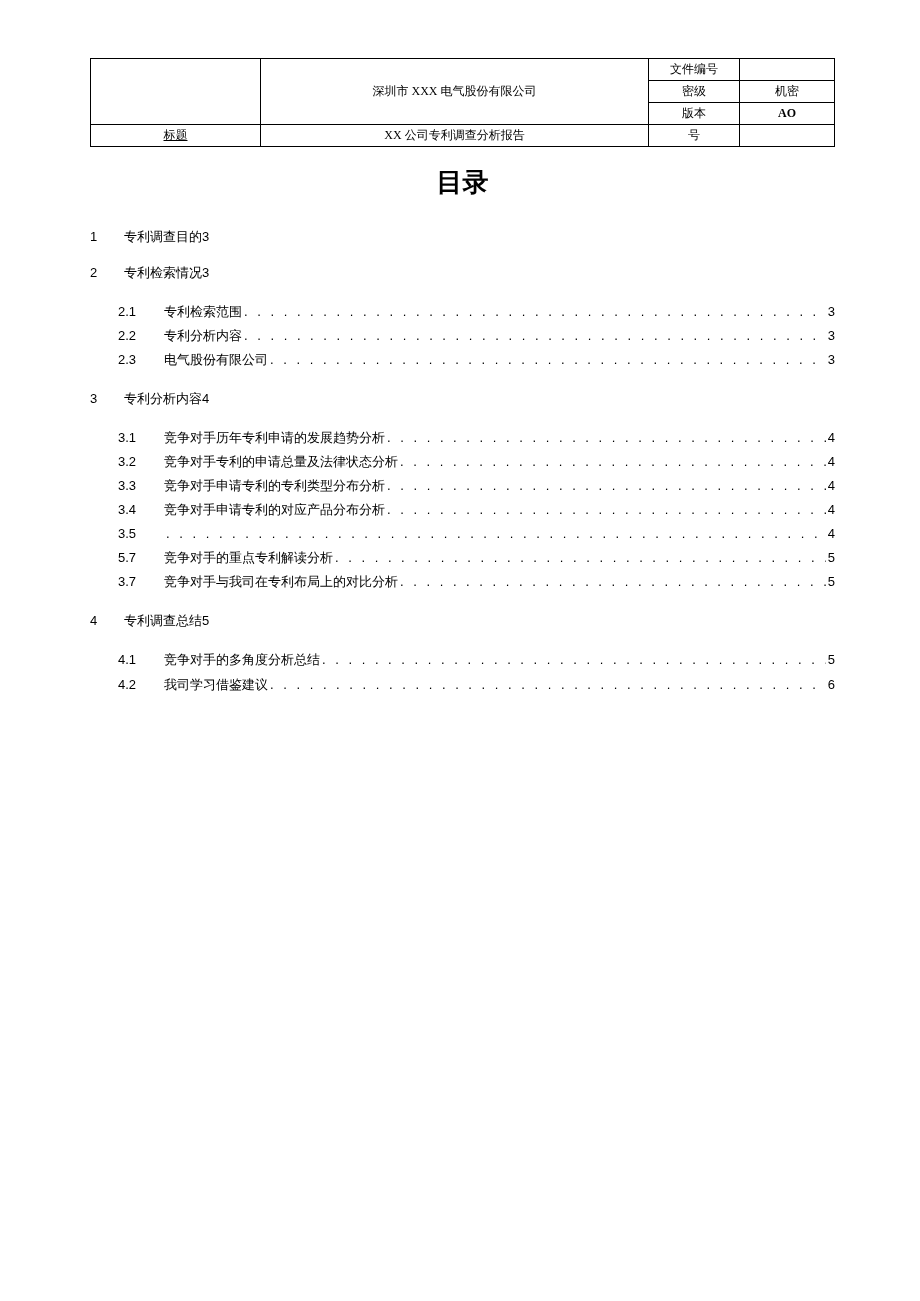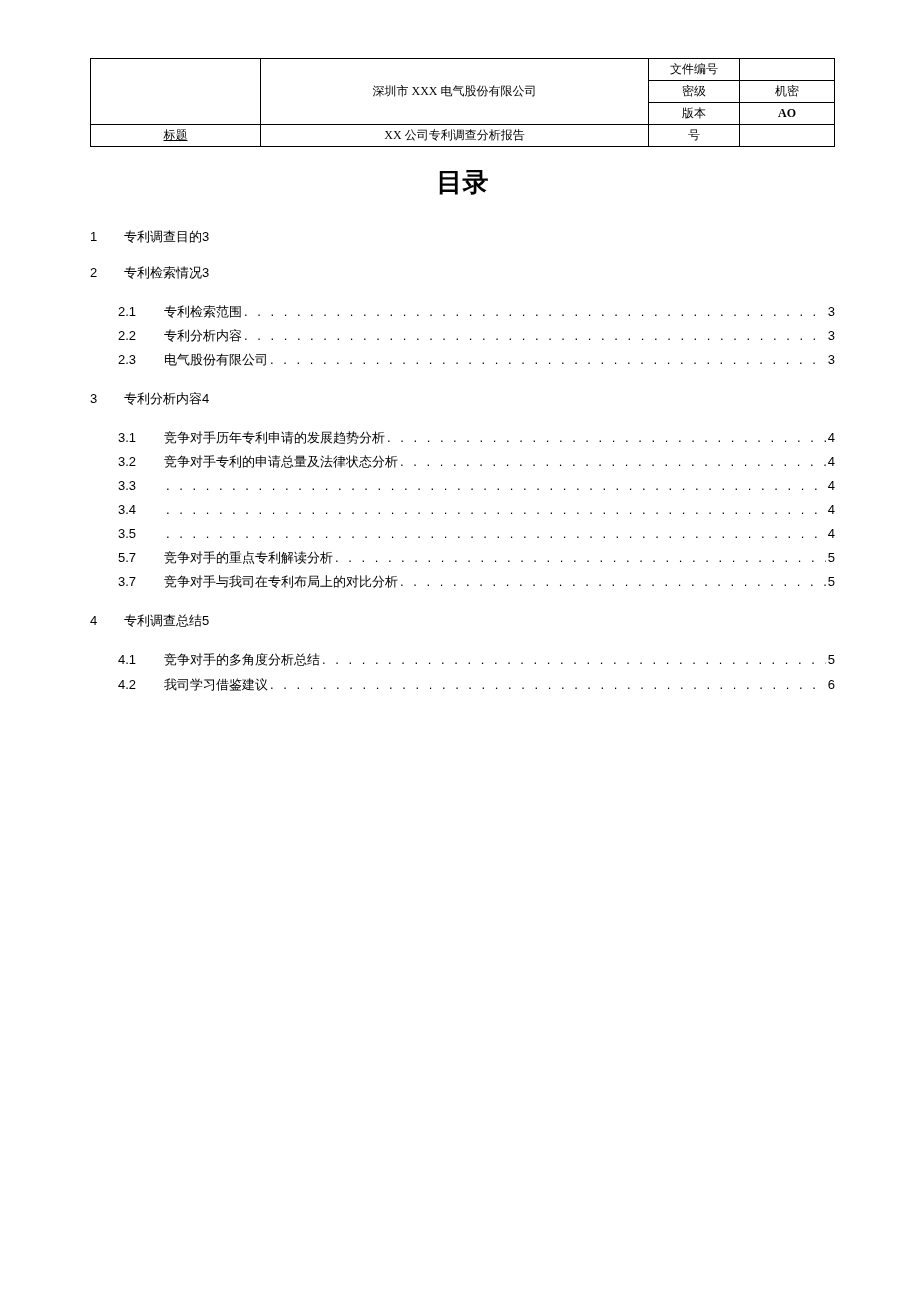--- a/index.html
+++ b/index.html
@@ -177,25 +177,27 @@
         <span class="toc-sub-page">4</span>
       </div>
       <div class="toc-sub">
         <span class="toc-sub-num">3.2</span>
         <span class="toc-sub-title">竞争对手专利的申请总量及法律状态分析</span>
         <span class="toc-dots">. . . . . . . . . . . . . . . . . . . . . . . . . . . . . . . . . . . . . . . . . . . . . . . . . . . . . . . . . . . . . . . . . . . . . . . . . . . . . . . . . . . . . . . . . . . . . . . . . . . . . . . . . . . . . . . . . . . . . . . . . . . . . . . . . . . . . . . . . . . . . . . . . . . . . . . . . . . . . . . . . . . . . . . . . . . . . . . . . . . . . . . . . . . . . . . . . . . . . . . . </span>
         <span class="toc-sub-page">4</span>
       </div>
       <div class="toc-sub">
         <span class="toc-sub-num">3.3</span>
+        <span class="toc-sub-title">竞争对手申请专利的专利类型分布分析</span>
         <span class="toc-dots">. . . . . . . . . . . . . . . . . . . . . . . . . . . . . . . . . . . . . . . . . . . . . . . . . . . . . . . . . . . . . . . . . . . . . . . . . . . . . . . . . . . . . . . . . . . . . . . . . . . . . . . . . . . . . . . . . . . . . . . . . . . . . . . . . . . . . . . . . . . . . . . . . . . . . . . . . . . . . . . . . . . . . . . . . . . . . . . . . . . . . . . . . . . . . . . . . . . . . . . . </span>
         <span class="toc-sub-page">4</span>
       </div>
       <div class="toc-sub">
         <span class="toc-sub-num">3.4</span>
+        <span class="toc-sub-title">竞争对手申请专利的对应产品分布分析</span>
         <span class="toc-dots">. . . . . . . . . . . . . . . . . . . . . . . . . . . . . . . . . . . . . . . . . . . . . . . . . . . . . . . . . . . . . . . . . . . . . . . . . . . . . . . . . . . . . . . . . . . . . . . . . . . . . . . . . . . . . . . . . . . . . . . . . . . . . . . . . . . . . . . . . . . . . . . . . . . . . . . . . . . . . . . . . . . . . . . . . . . . . . . . . . . . . . . . . . . . . . . . . . . . . . . . </span>
         <span class="toc-sub-page">4</span>
       </div>
       <div class="toc-sub">
         <span class="toc-sub-num">3.5</span>
         <span class="toc-dots">. . . . . . . . . . . . . . . . . . . . . . . . . . . . . . . . . . . . . . . . . . . . . . . . . . . . . . . . . . . . . . . . . . . . . . . . . . . . . . . . . . . . . . . . . . . . . . . . . . . . . . . . . . . . . . . . . . . . . . . . . . . . . . . . . . . . . . . . . . . . . . . . . . . . . . . . . . . . . . . . . . . . . . . . . . . . . . . . . . . . . . . . . . . . . . . . . . . . . . . . </span>
         <span class="toc-sub-page">4</span>
       </div>
       <div class="toc-sub">
         <span class="toc-sub-num">5.7</span>

